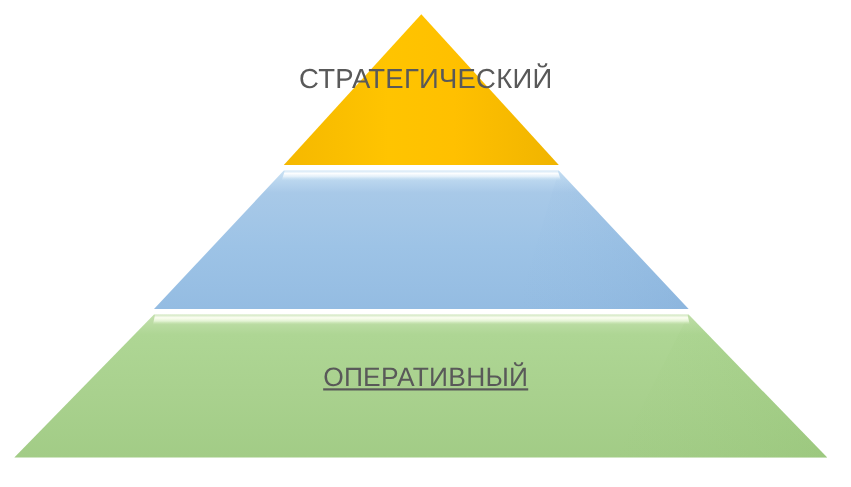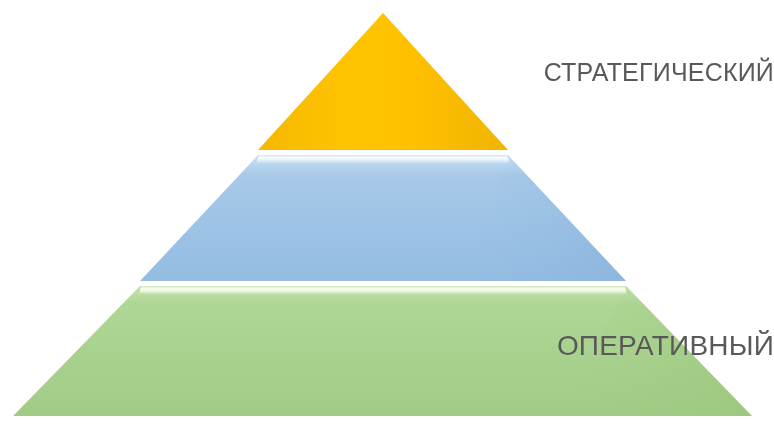--- a/index.html
+++ b/index.html
@@ -38,41 +38,42 @@
     top: 0;
     width: 774px;
     height: 443px;
     pointer-events: none;
   }
 
   .tier-label {
     position: absolute;
     width: 774px;
     left: 0;
-    text-align: right;
+    text-align: center;
     color: #595959;
     font-family: "Liberation Sans", sans-serif;
     font-weight: 400;
     white-space: nowrap;
     letter-spacing: 0.2px;
   }
 
   .tier-label-strategic {
     top: 58px;
     font-size: 25px;
   }
 
   .tier-label-tactical {
     top: 197px;
     font-size: 25px;
   }
 
   .tier-label-operational {
     top: 330px;
-    font-size: 28px;
+    font-size: 24px;
+    text-decoration: underline;
   }
 </style>
 </head>
 <body>
 
 <div id="diagram-root">
 
   <svg id="pyramid-svg" viewBox="0 0 774 443" xmlns="http://www.w3.org/2000/svg">
     <defs>
 

